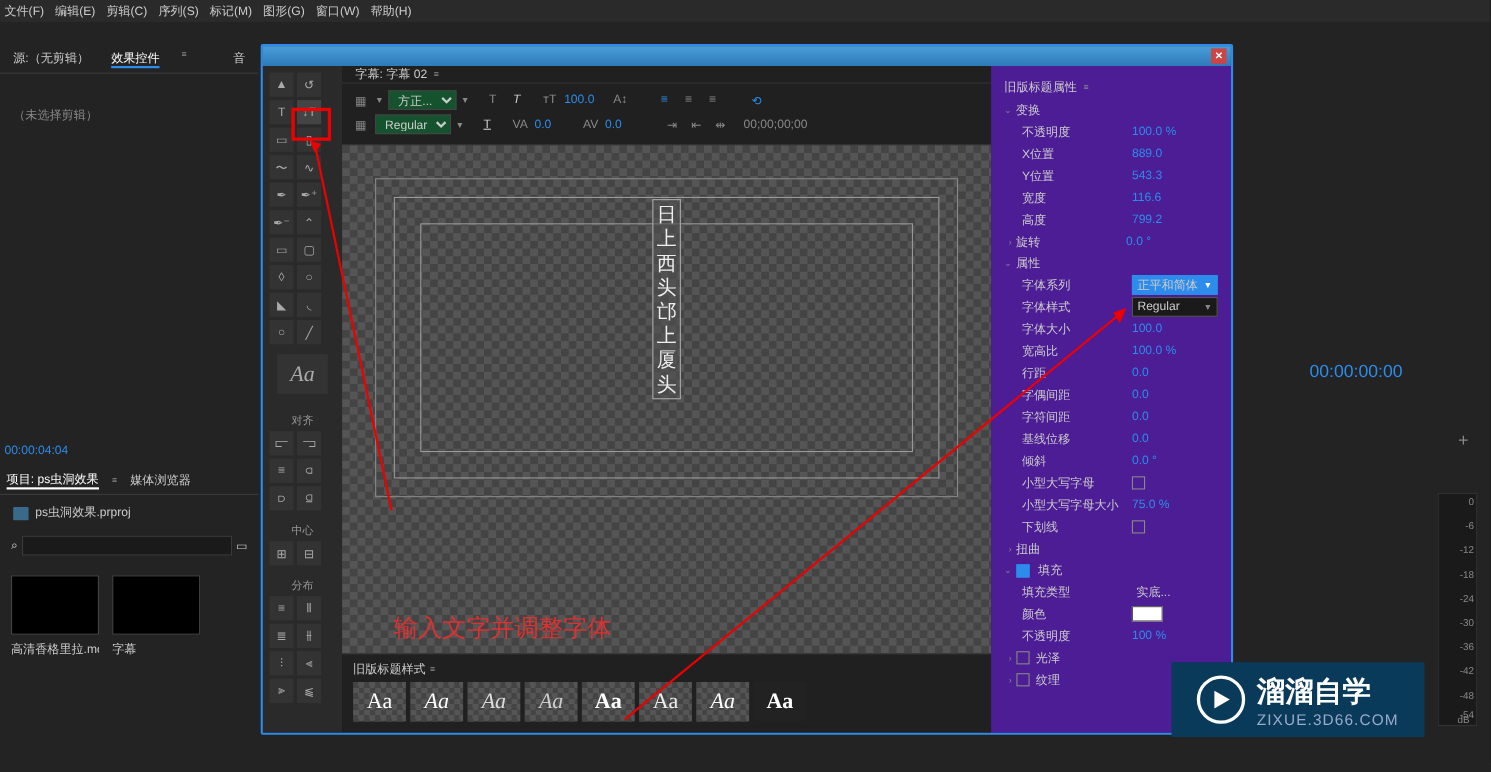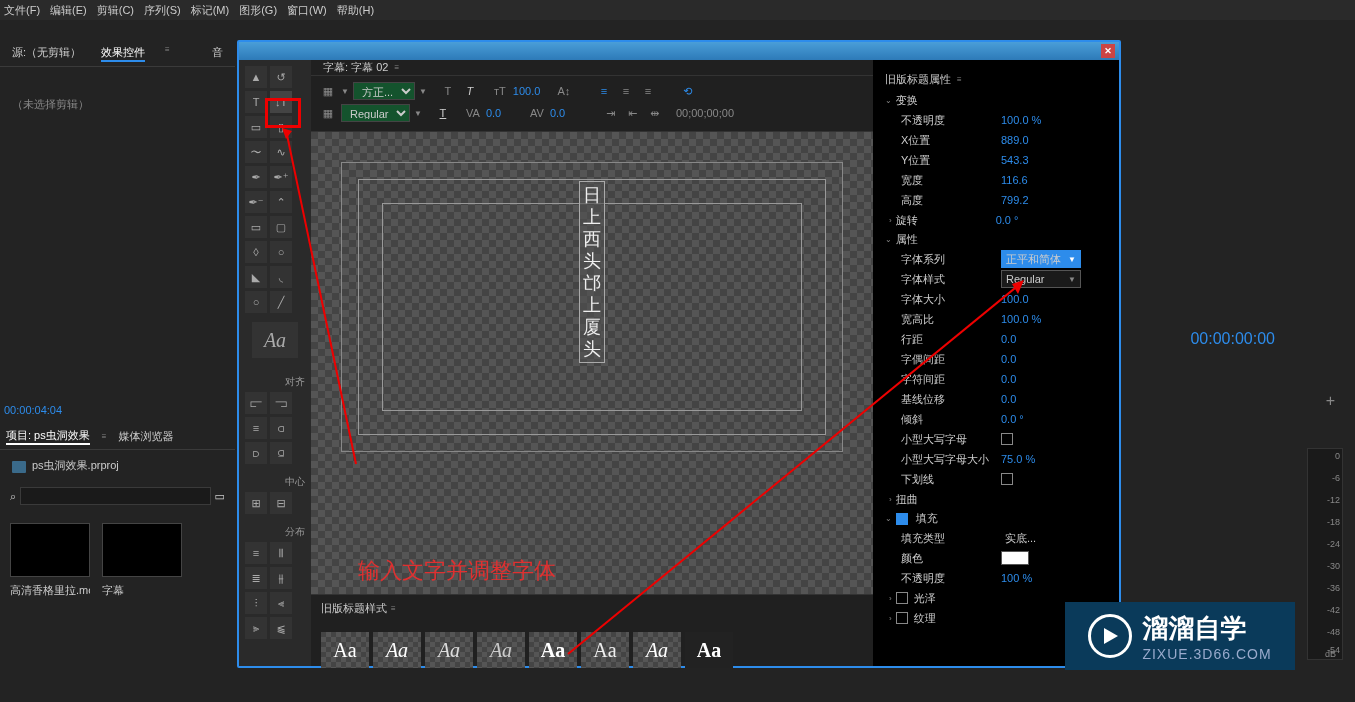--- a/index.html
+++ b/index.html
@@ -24,41 +24,41 @@
 .thumb .timg{width:80px;height:54px;background:#000;border:1px solid #444}
 .thumb .tname{margin-top:6px;white-space:nowrap;overflow:hidden}
 .dialog{position:absolute;left:237px;top:40px;width:884px;height:628px;background:#232323;border:2px solid #2d8ceb;border-radius:2px}
 .dialog-titlebar{height:18px;background:linear-gradient(#4a9ed8,#2d7ab8);display:flex;justify-content:flex-end;align-items:center;padding:0 4px}
 .close-x{width:14px;height:14px;background:#c44;color:#fff;display:flex;align-items:center;justify-content:center;font-size:9px;cursor:pointer;font-weight:bold}
 .dlg-body{display:flex;height:calc(100% - 18px)}
 .toolcol{width:72px;background:#2a2a2a;padding:6px;display:flex;flex-direction:column;gap:3px}
 .trow{display:flex;gap:3px}
 .tbtn{width:22px;height:22px;background:#333;display:flex;align-items:center;justify-content:center;cursor:pointer;color:#aaa}
 .vtext-hl{position:absolute;left:265px;top:98px;width:36px;height:30px;border:3px solid #e00;z-index:20}
-.sect-label{color:#999;margin-top:8px;text-align:right;font-size:10px}
+.sect-label{color:#999;margin-top:8px;text-align:center;font-size:10px}
 .aa-preview{width:46px;height:36px;background:#333;margin:6px auto;display:flex;align-items:center;justify-content:center;font-size:20px;font-style:italic;color:#aaa;font-family:serif}
 .midcol{flex:1;display:flex;flex-direction:column;background:#202020}
 .mid-header{height:16px;display:flex;align-items:center;padding:0 12px;gap:6px;border-bottom:1px solid #333}
 .toolbar2{height:56px;padding:6px 8px;display:flex;flex-direction:column;gap:4px;border-bottom:1px solid #333}
 .tbrow{display:flex;align-items:center;gap:4px}
 .sel{background:#14532d;border:1px solid #444;padding:2px 4px;color:#ccc;height:18px;min-width:50px}
 .numv{color:#2d8ceb;min-width:30px}
 .icn{width:18px;height:18px;display:flex;align-items:center;justify-content:center;color:#888}
 .canvas-area{flex:1;background:repeating-conic-gradient(#555 0 25%,#444 0 50%) 0 0/14px 14px;padding:30px;position:relative}
 .canvas-inner{width:100%;height:290px;background:repeating-conic-gradient(#555 0 25%,#444 0 50%) 0 0/14px 14px;border:1px solid #888;position:relative}
 .safe-outer{position:absolute;inset:16px;border:1px solid #999}
 .safe-inner{position:absolute;inset:40px;border:1px solid #999}
 .vtext{position:absolute;left:50%;top:18px;transform:translateX(-50%);width:26px;background:rgba(80,80,80,.6);border:1px solid #aaa;padding:2px 0;display:flex;flex-direction:column;align-items:center;gap:0}
 .vtext span{font-size:18px;color:#eee;line-height:22px;font-family:serif}
 .anno-text{position:absolute;left:358px;top:556px;color:#e03030;font-size:22px;z-index:30}
 .styles-row{height:72px;padding:6px 10px;border-top:1px solid #333}
-.styles-label{margin-bottom:16px;display:flex;align-items:center;gap:4px}
+.styles-label{margin-bottom:4px;display:flex;align-items:center;gap:4px}
 .styles-thumbs{display:flex;gap:4px}
 .st{width:48px;height:36px;background:repeating-conic-gradient(#555 0 25%,#444 0 50%) 0 0/10px 10px;display:flex;align-items:center;justify-content:center;font-family:serif;font-size:20px}
-.propcol{width:246px;background:#000000;padding:8px 4px;overflow:hidden}
+.propcol{width:218px;background:#4c1d95;padding:8px 4px;overflow:hidden}
 .prop-title{padding:4px 8px;display:flex;align-items:center;gap:6px}
 .prop-sec{padding:2px 8px;display:flex;align-items:center;gap:4px;color:#ddd}
 .prop-row{display:flex;padding:1px 8px 1px 24px;align-items:center;height:20px}
 .prop-row .k{flex:0 0 100px;color:#ccc}
 .prop-row .v{color:#2d8ceb}
 .psel{background:#1a1a1a;border:1px solid #555;padding:1px 4px;height:18px;width:80px;display:flex;align-items:center;justify-content:space-between}
 .psel.hl{border:1px solid #2d8ceb;background:#2d8ceb;color:#fff}
 .psel .arr{font-size:8px;color:#888}
 .psel.hl .arr{color:#fff}
 .chk{width:12px;height:12px;border:1px solid #888;display:inline-block}

